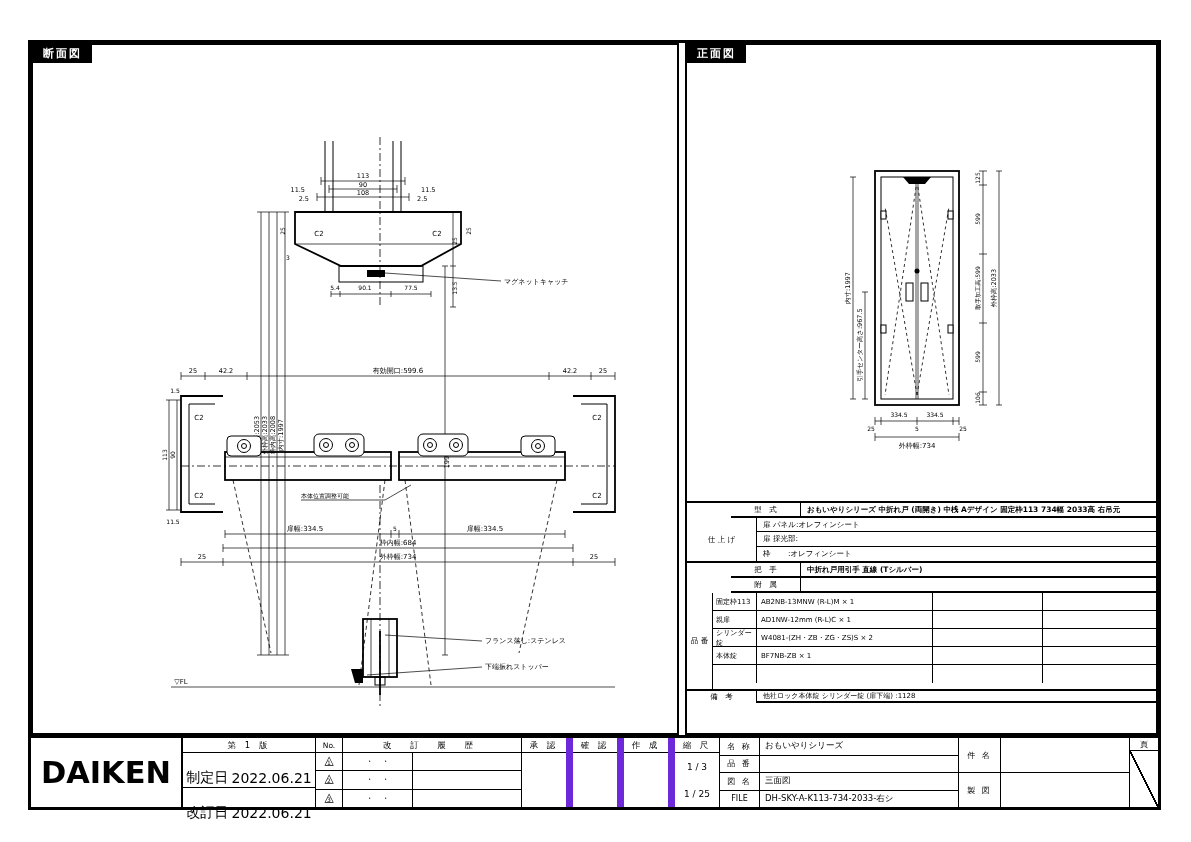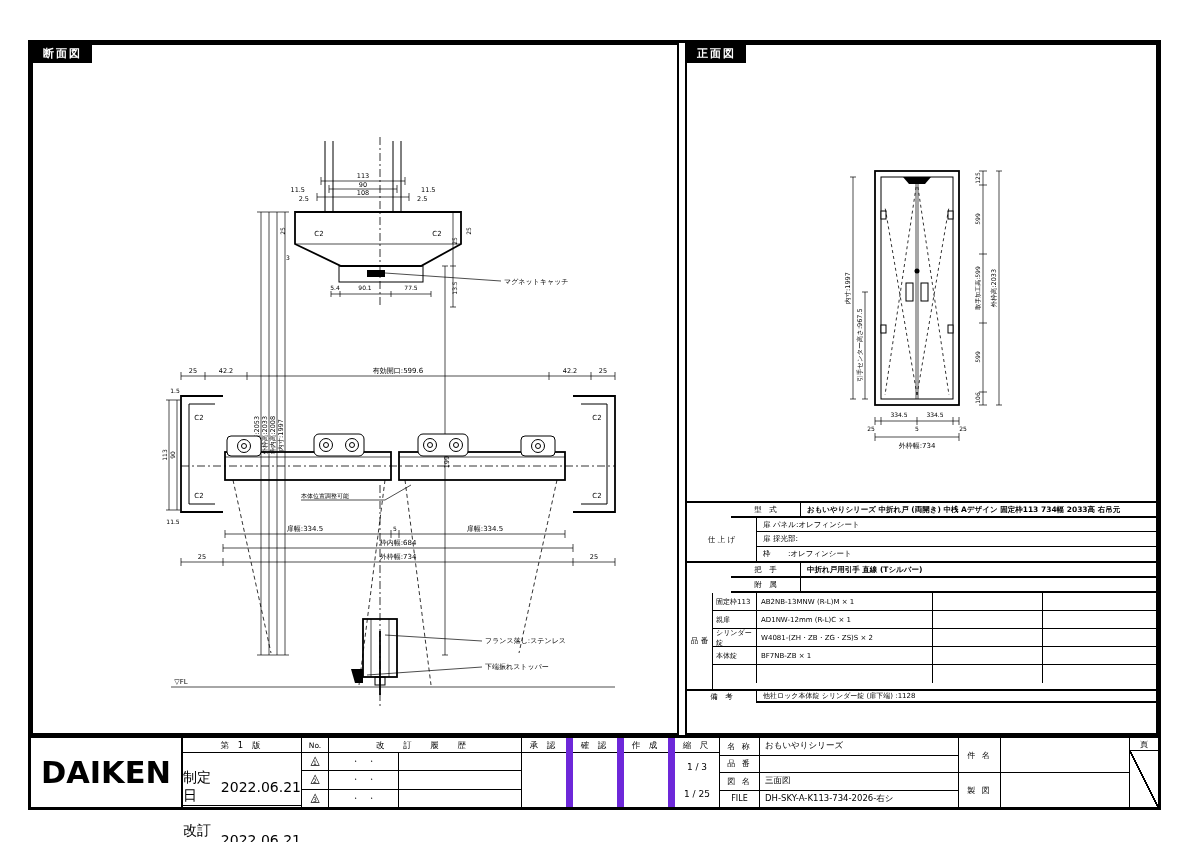--- a/index.html
+++ b/index.html
@@ -45,21 +45,21 @@
   .pc4{flex:1;}
   .rgroup{flex:1;}
   .rcol{flex:1;display:flex;flex-direction:column;}
   .rrow{flex:1;border-bottom:1px solid #000;display:flex;align-items:center;padding-left:6px;font-size:7px;box-sizing:border-box;}
   .rrow:last-child{border-bottom:none;}
   
   .tblock{position:absolute;left:0;top:692px;width:1127px;height:72px;border-top:3px solid #000;display:flex;font-size:9px;box-sizing:border-box;background:#fff;}
   .tblock *{box-sizing:border-box;}
   .tb-logo{width:152px;border-right:2px solid #000;display:flex;align-items:center;justify-content:center;}
   .tb-logo span{font-weight:800;font-size:29px;letter-spacing:0px;transform:scaleY(1.02) scaleX(1.05);}
-  .tb-ed{width:119px;border-right:1px solid #000;display:flex;flex-direction:column;}
+  .tb-ed{width:133px;border-right:1px solid #000;display:flex;flex-direction:column;}
   .tb-head{height:15px;border-bottom:1px solid #000;text-align:center;line-height:15px;font-size:8.5px;letter-spacing:3px;}
   .tb-ed-row{flex:1;display:flex;align-items:center;justify-content:space-evenly;border-bottom:1px solid #000;font-size:14px;margin-top:16px;}
   .tb-ed-row:last-child{border-bottom:none;}
   .tb-no{width:27px;border-right:1px solid #000;display:flex;flex-direction:column;}
   .tb-no .tb-head{letter-spacing:0;font-size:7.5px;}
   .tri-row{flex:1;border-bottom:1px solid #000;display:flex;align-items:center;justify-content:center;}
   .tri-row:last-child{border-bottom:none;}
   .tri{position:relative;width:13px;height:13px;display:inline-block;}
   .tri-g{position:absolute;left:0;top:-1px;width:13px;font-size:12px;line-height:13px;text-align:center;}
   .tri-n{position:absolute;left:0;top:4px;width:13px;font-size:6px;text-align:center;}
@@ -432,21 +432,21 @@
       <div class="tb-meta-row">
         <div class="tb-meta-lab">品 番</div>
         <div class="tb-meta-val"></div>
       </div>
       <div class="tb-meta-row">
         <div class="tb-meta-lab">図 名</div>
         <div class="tb-meta-val">三面図</div>
       </div>
       <div class="tb-meta-row">
         <div class="tb-meta-lab" style="letter-spacing:0">FILE</div>
-        <div class="tb-meta-val">DH-SKY-A-K113-734-2026-右シ</div>
+        <div class="tb-meta-val">DH-SKY-A-K113-734-2033-右シ</div>
       </div>
     </div>
     <div class="tb-proj">
       <div class="tb-proj-row">
         <div class="tb-proj-lab">件 名</div>
         <div class="tb-proj-val"></div>
       </div>
       <div class="tb-proj-row">
         <div class="tb-proj-lab">製 図</div>
         <div class="tb-proj-val"></div>

